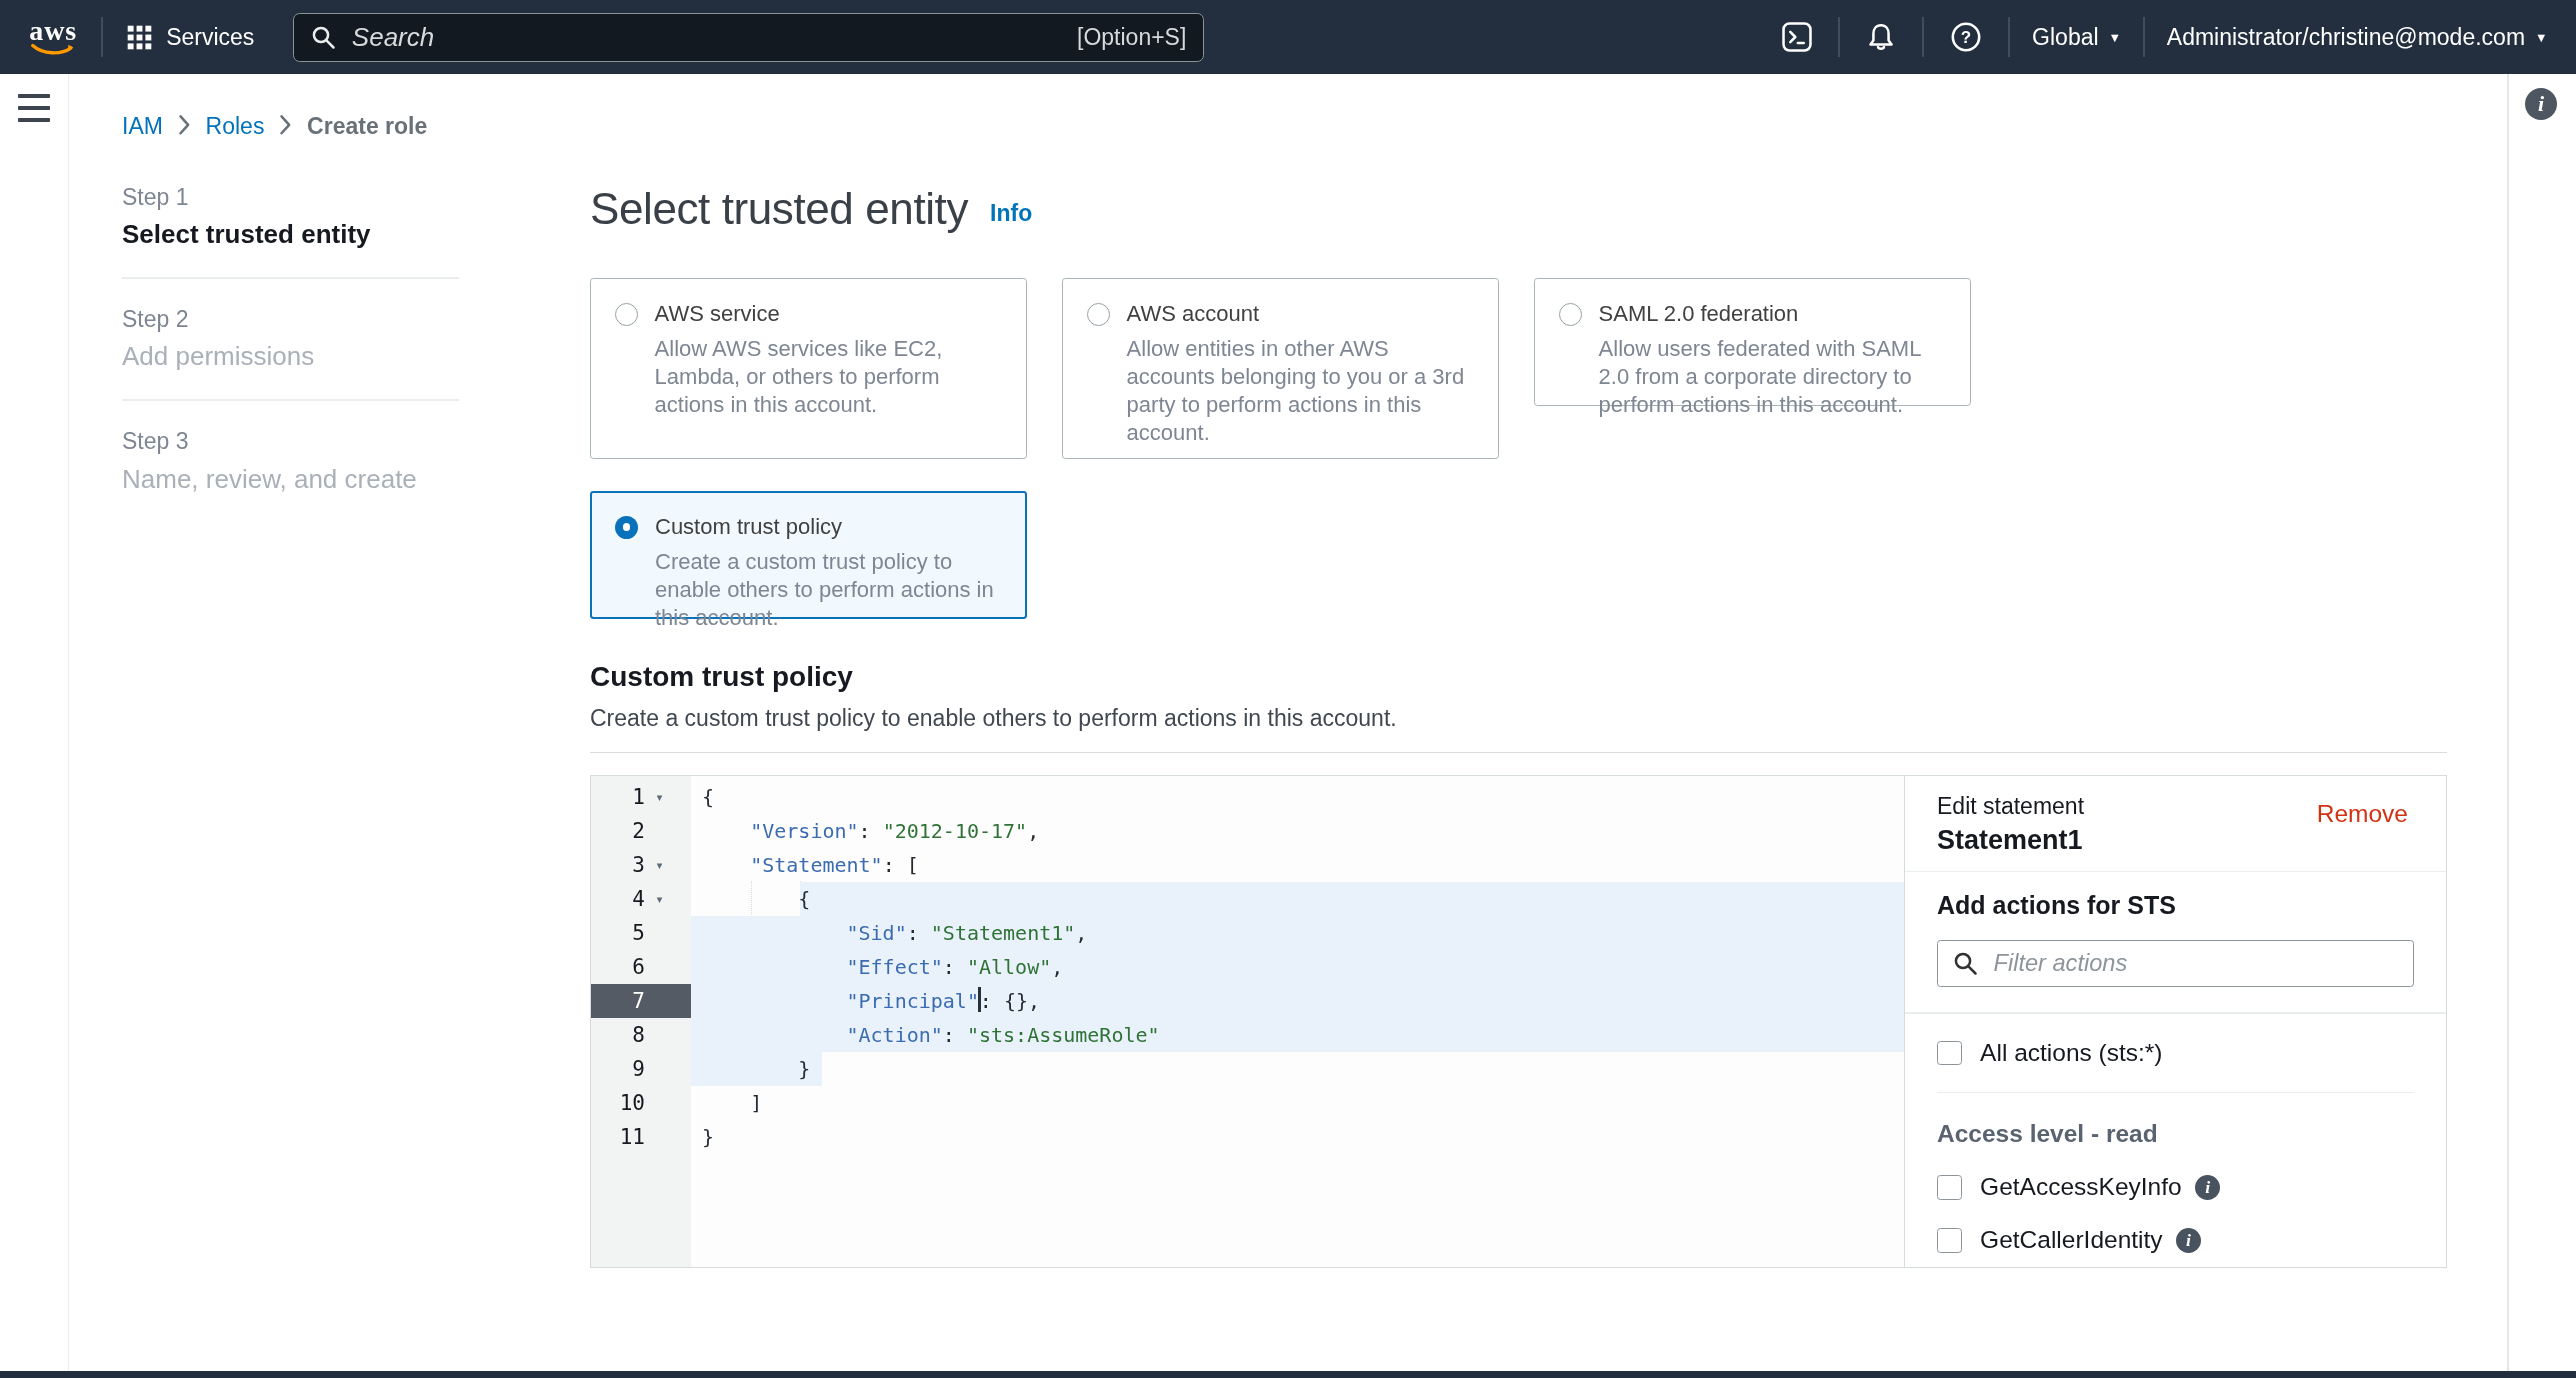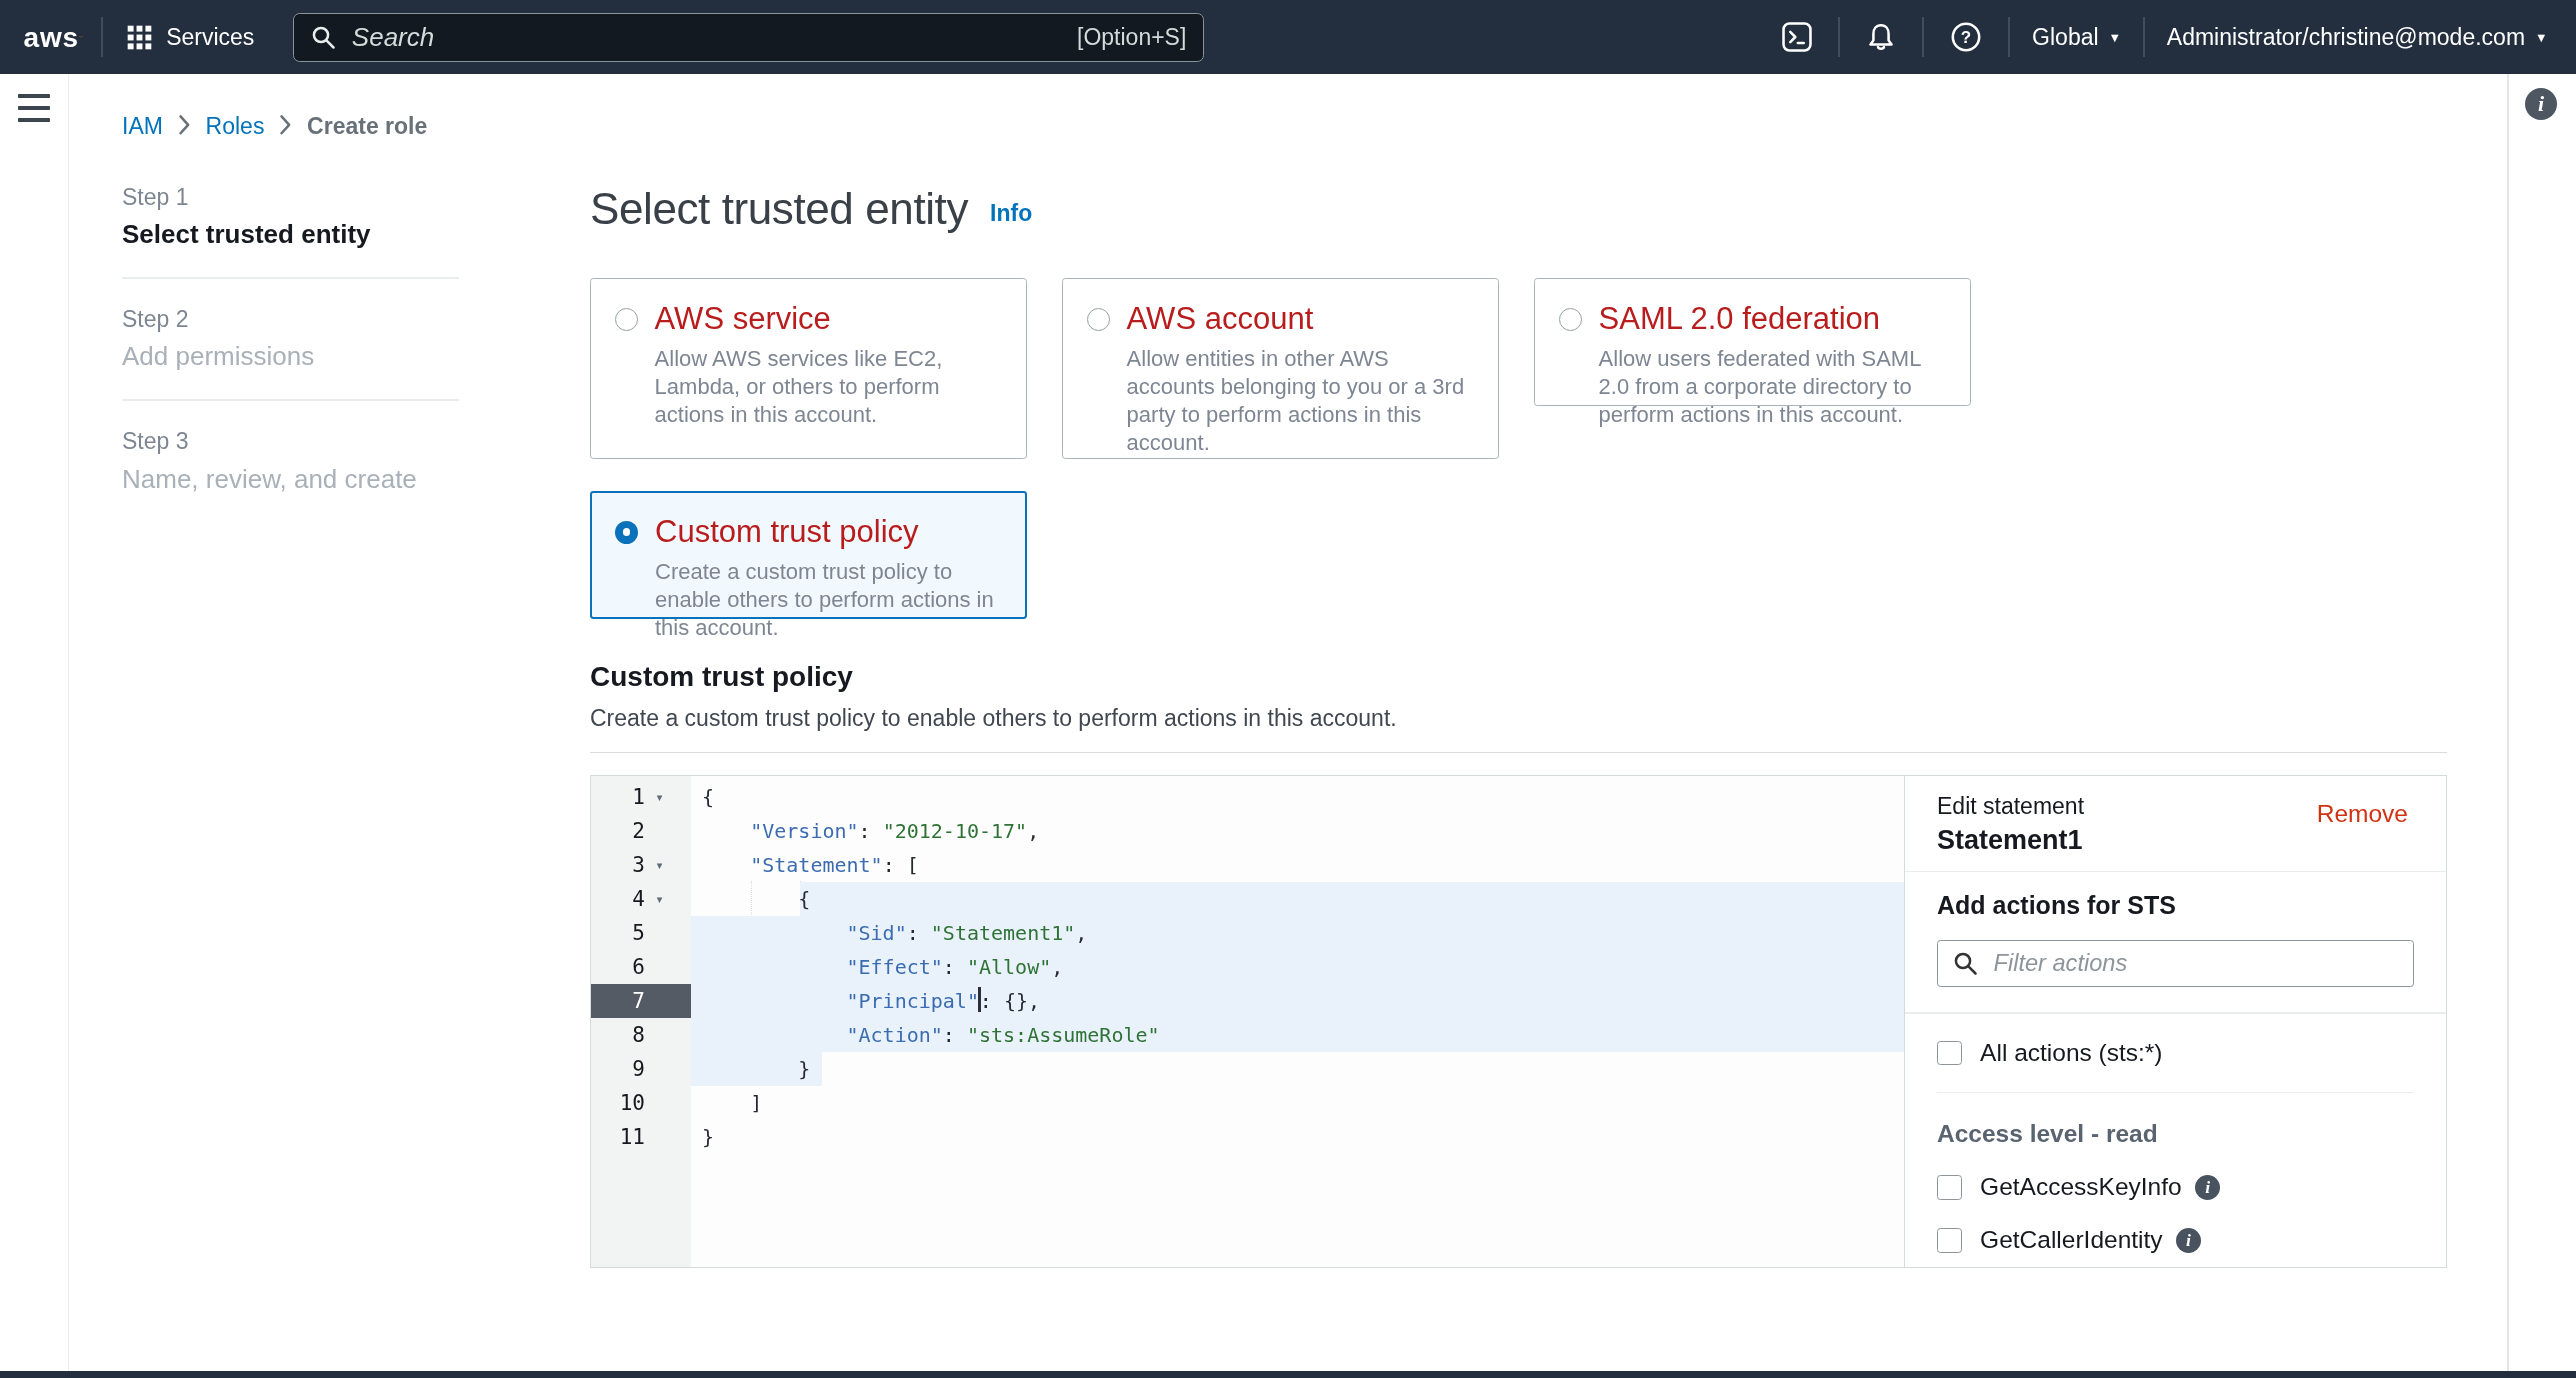--- a/index.html
+++ b/index.html
@@ -3,21 +3,21 @@
 <meta charset="utf-8">
 <style>
   html,body{margin:0;padding:0;background:#fff;}
   body{width:2576px;height:1378px;overflow:hidden;font-family:"Liberation Sans",sans-serif;color:#16191f;}
   #app{position:relative;width:2576px;height:1378px;background:#fff;}
   button{font-family:inherit;cursor:pointer;}
   a{cursor:pointer;text-decoration:none;}
 
   
   .topnav{height:74px;background:#232f3e;display:flex;align-items:center;padding:0 25px 0 23.6px;color:#fff;box-sizing:border-box;}
-  .aws-logo{display:flex;flex-direction:row;align-items:center;width:59px;background:none;border:none;padding:0;}
+  .aws-logo{display:flex;flex-direction:column;align-items:center;width:59px;background:none;border:none;padding:0;font-family:Liberation Serif, serif;}
   .aws-word{font-size:28px;font-weight:700;color:#fff;letter-spacing:0.8px;line-height:25px;}
   .vdiv{width:1.7px;height:40px;background:#414d5c;margin:0 18.6px;flex:none;}
   .nav-item{display:flex;align-items:center;gap:12.7px;font-size:23px;color:#fff;background:none;border:none;padding:0 5px;}
   .nav-search{width:911px;height:49px;margin-left:34px;background:#121920;border:1.7px solid #879596;border-radius:6.7px;display:flex;align-items:center;padding:0 17px;gap:13.5px;box-sizing:border-box;}
   .nav-search input{flex:1;background:transparent;border:none;outline:none;color:#fff;font-size:26px;font-family:"Liberation Sans",sans-serif;}
   .nav-search input::placeholder{color:#d5dbdb;font-style:italic;}
   .shortcut{color:#d5dbdb;font-size:23px;flex:none;}
   .nav-right{margin-left:auto;display:flex;align-items:center;}
   .icon-btn{background:none;border:none;padding:0 6.7px;display:flex;align-items:center;}
   .cdown{display:inline-block;font-size:12.7px;color:#fff;margin-left:10px;transform:translateY(0.8px);}
@@ -53,21 +53,21 @@
   
   .cards{display:grid;grid-template-columns:repeat(3,437px);column-gap:35px;row-gap:32px;margin-top:44px;}
   .card{border:1.7px solid #a9b4b8;border-radius:3.4px;background:#fff;padding:22px 23.6px;box-sizing:border-box;}
   .card.r1{height:181px;}
   .card.r2{height:128px;}
   .card.selected{border:2.5px solid #0a72bb;background:#f2f9fe;padding:21px 23px;}
   .card-head{display:flex;align-items:center;gap:17px;}
   .radio{width:23px;height:23px;border-radius:50%;border:1.7px solid #95a0a4;background:#fff;flex:none;box-sizing:border-box;}
   .card.selected .radio{border:none;background:#0a72bb;position:relative;}
   .card.selected .radio::after{content:"";position:absolute;width:7.6px;height:7.6px;background:#fff;border-radius:50%;top:7.6px;left:7.6px;}
-  .card-title{font-size:31px;color:#b91c1c;text-align:right;}
+  .card-title{font-size:22px;color:#404040;text-align:right;}
   .card-desc{font-size:22px;color:#7d8692;line-height:28px;margin:8.4px 0 0 40px;}
 
   .policy-desc{font-size:23px;color:#414750;margin:11.8px 0 0;}
   .rule{border:none;height:1.7px;background:#d9dddd;margin:20px 0 0;}
 
   
   .editor-box{margin-top:22px;height:491px;border:1.7px solid #d5dbdb;display:flex;overflow:hidden;box-sizing:content-box;}
   .editor{flex:1;display:flex;background:#fdfdfd;min-width:0;}
   .gutter{flex:none;width:100px;background:#f2f3f3;padding-top:3.4px;font-family:"DejaVu Sans Mono",monospace;font-size:21px;color:#16191f;box-sizing:border-box;}
   .grow{height:34px;display:flex;align-items:center;}

